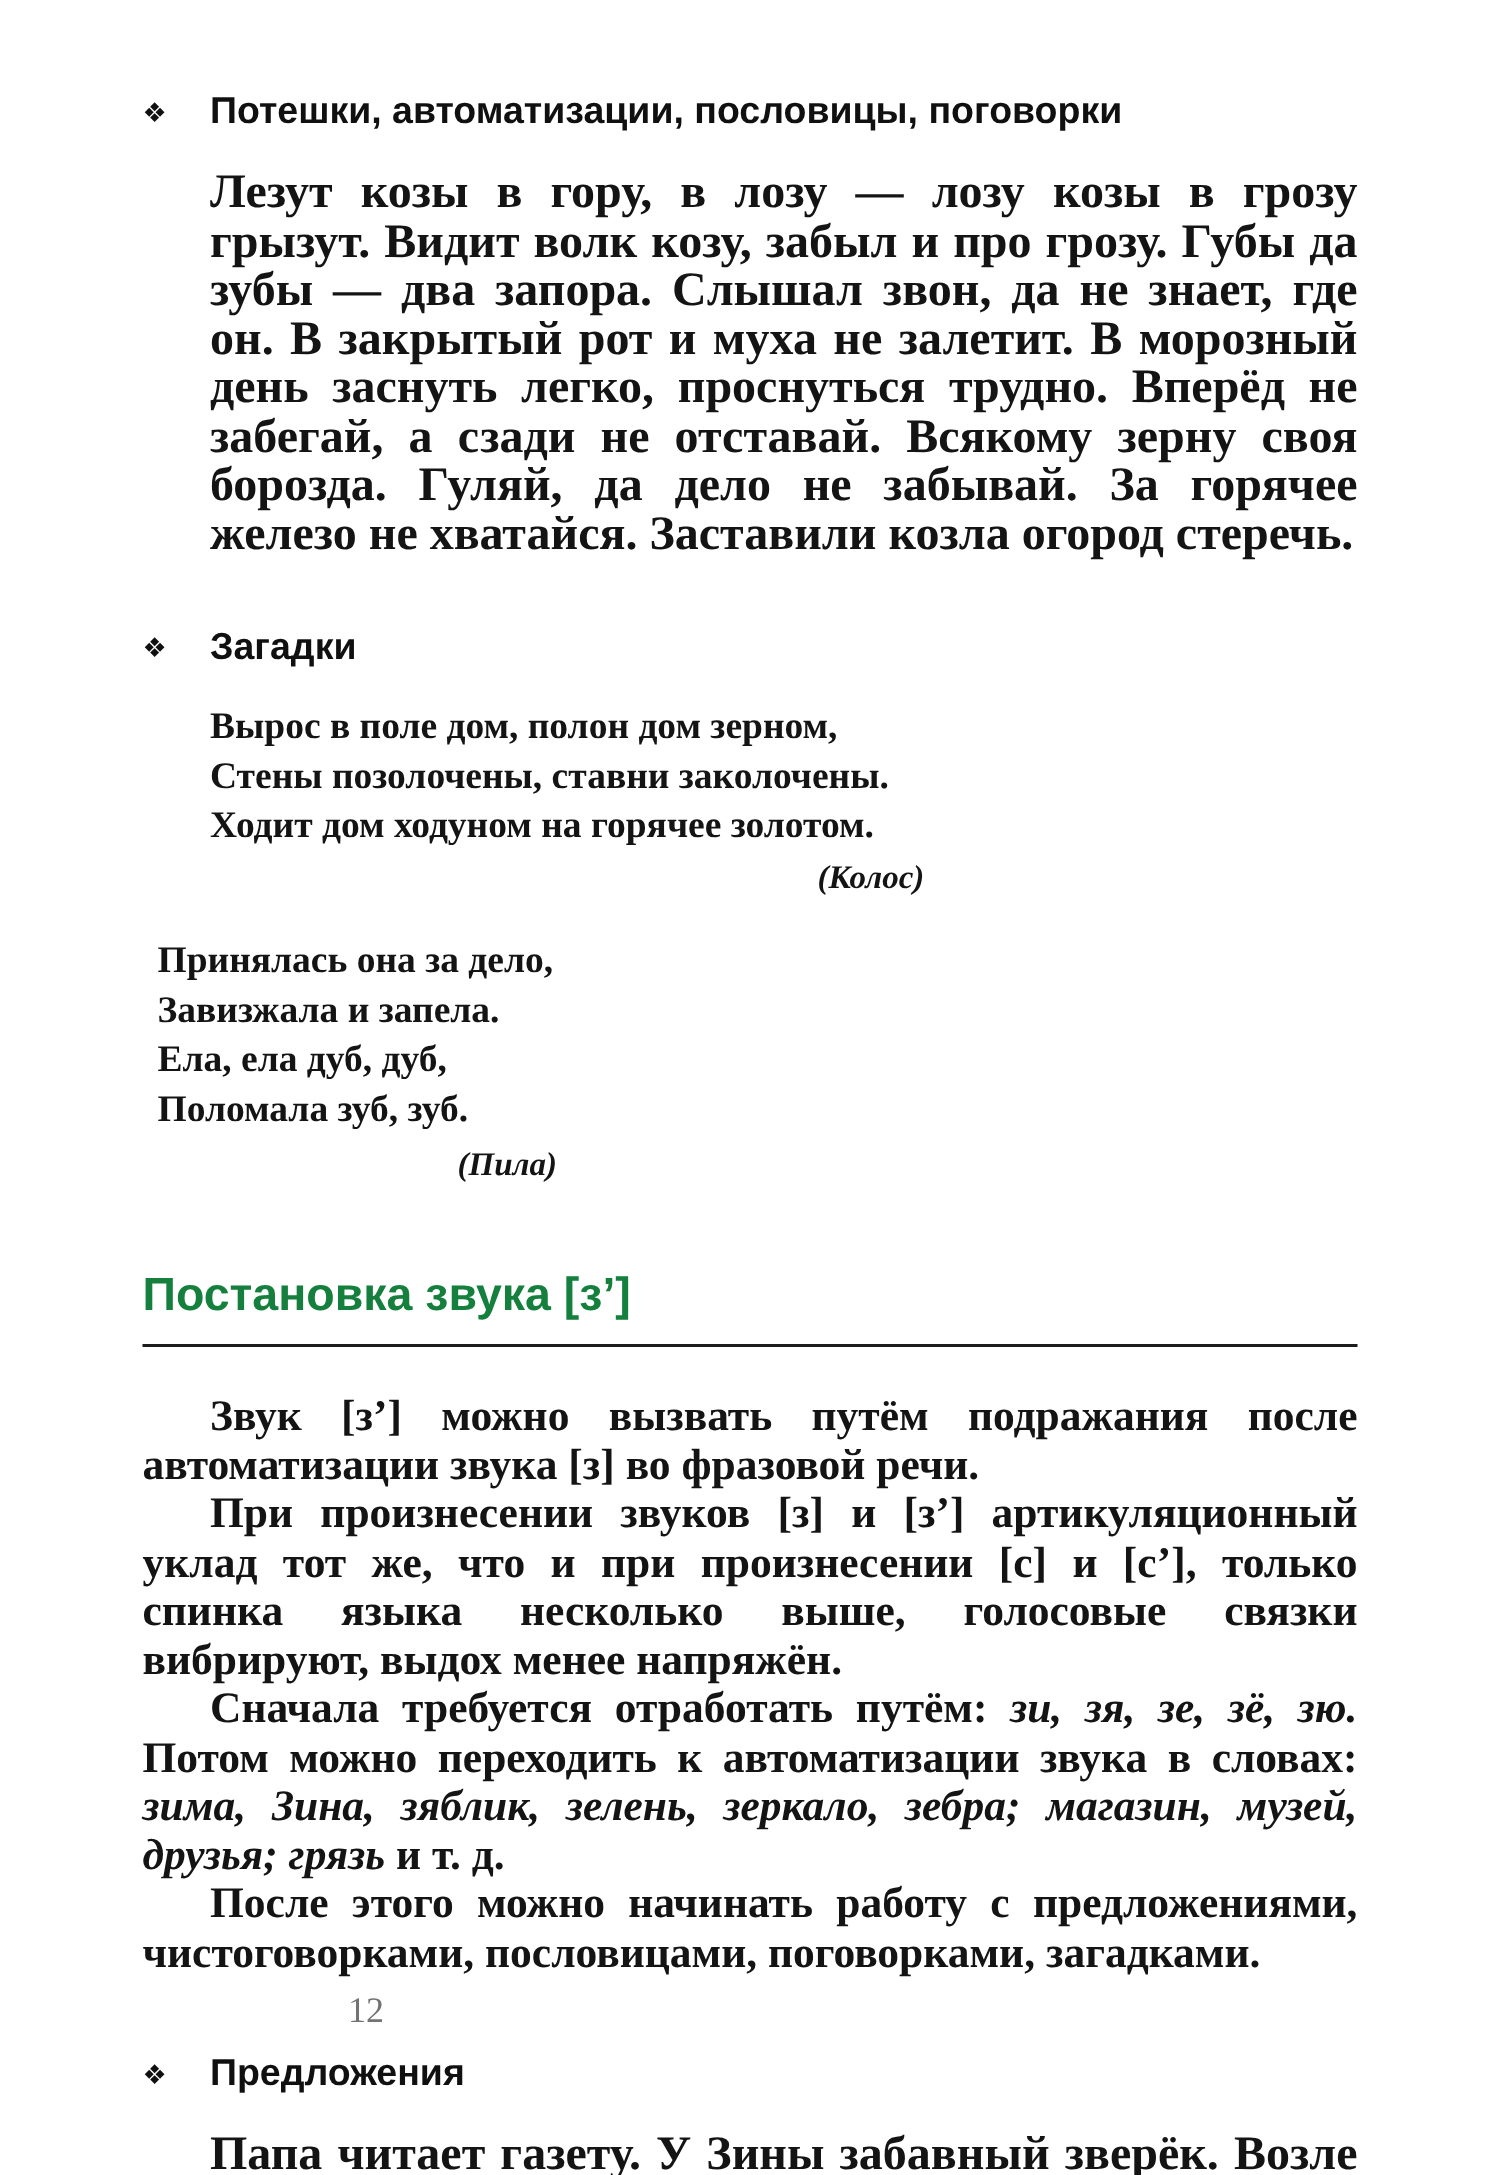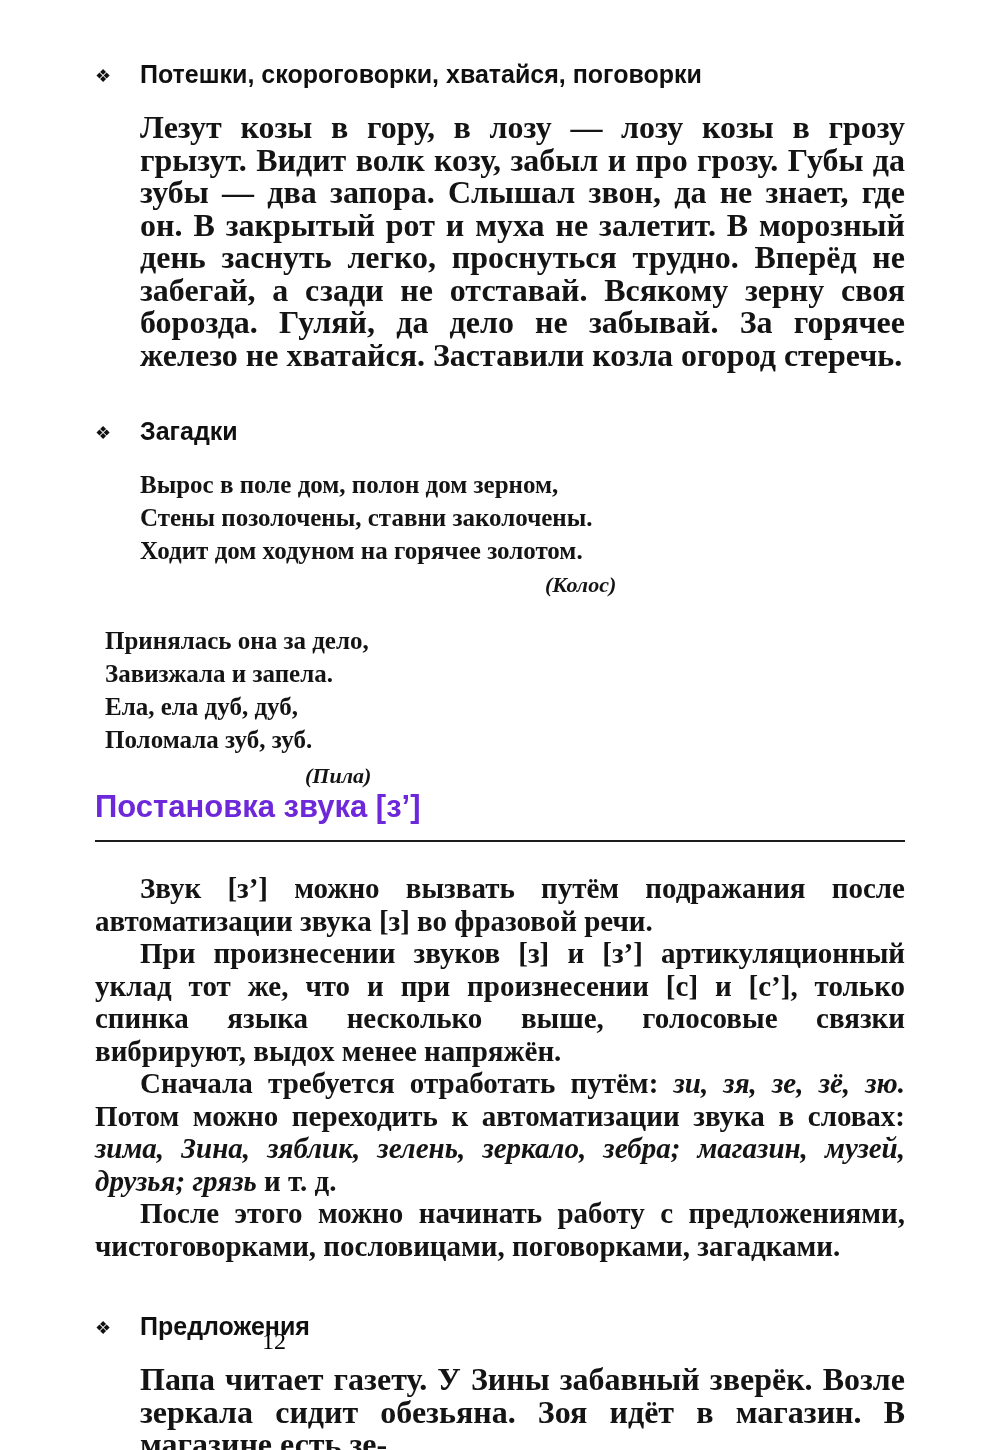--- a/index.html
+++ b/index.html
@@ -50,55 +50,56 @@
     font-size: 22px;
     font-weight: 700;
     font-style: italic;
   }
   .answer-kolos { margin: 5px 0 0 405px; }
   .answer-pila  { margin: 7px 0 0 200px; }
   .chapter-title {
     font-family: "Liberation Sans", sans-serif;
     font-weight: 700;
     font-size: 31px;
-    color: #6d28d9;
+    color: #15803d;
     border-bottom: 2px solid #1c1c1c;
     padding-bottom: 15px;
+    margin-top: 56px;
   }
   .para {
     font-size: 29px;
     line-height: 32.5px;
     font-weight: 700;
     text-align: justify;
     text-indent: 45px;
     margin: 0;
   }
   .para em { font-style: italic; }
   .mt-first-para { margin-top: 30px; }
   .mt-section    { margin-top: 46px; }
   .mt-body       { margin-top: 22px; }
   .mt-riddle2    { margin-top: 26px; margin-left: 10px; }
   .mt-sentences  { margin-top: 50px; }
   .page-number {
     position: absolute;
-    left: 262px;
+    left: 232px;
     top: 1328px;
     font-size: 24px;
     font-weight: 400;
-    color: #000000;
+    color: #737373;
   }
 </style>
 </head>
 <body>
 
 <div class="page">
 
   <div class="sub-head">
     <span class="marker">❖</span>
-    <span>Потешки, скороговорки, хватайся, поговорки</span>
+    <span>Потешки, автоматизации, пословицы, поговорки</span>
   </div>
 
   <div class="indent-block mt-body">
     <p class="body-text">Лезут козы в гору, в лозу — лозу козы в грозу грызут. Видит волк козу, забыл и про грозу. Губы да зубы — два запора. Слышал звон, да не знает, где он. В закрытый рот и муха не залетит. В морозный день заснуть легко, проснуться трудно. Вперёд не забегай, а сзади не отставай. Всякому зерну своя борозда. Гуляй, да дело не забывай. За горячее железо не хватайся. Заставили козла огород стеречь.</p>
   </div>
 
   <div class="sub-head mt-section">
     <span class="marker">❖</span>
     <span>Загадки</span>
   </div>

